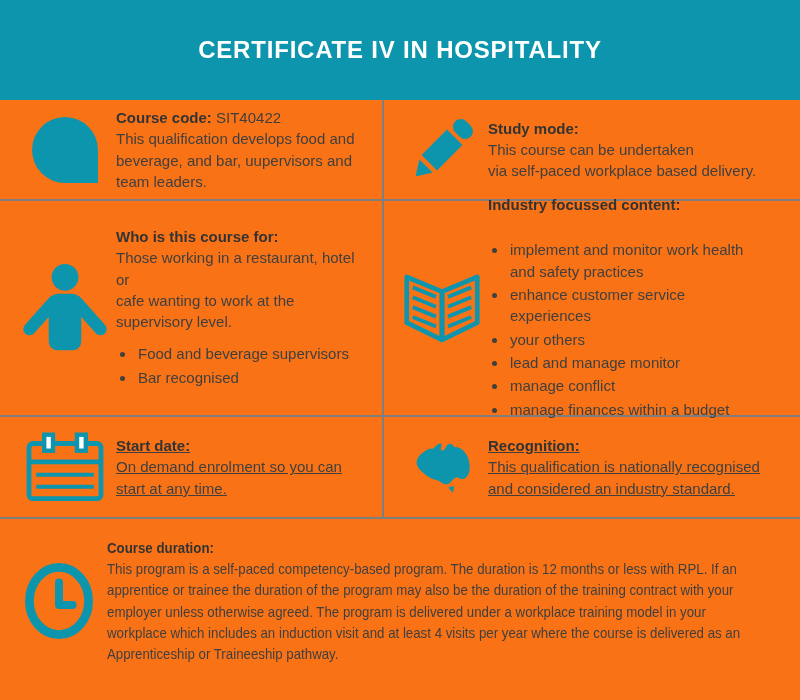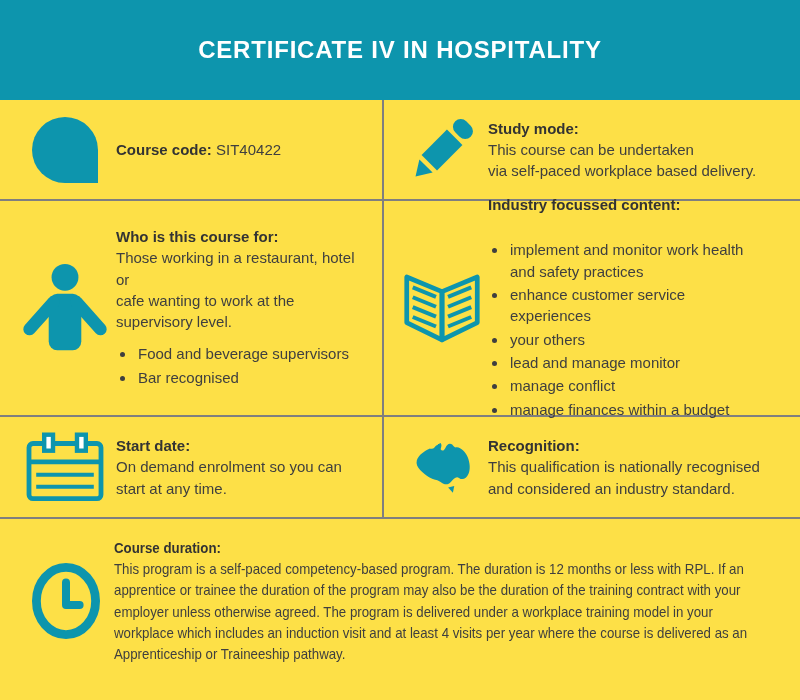--- a/index.html
+++ b/index.html
@@ -4,40 +4,40 @@
 <style>
   :root{
     --accent:#0d95ad;
     --divider:#7f7f7f;
     --text:#3f3f3f;
     --heading:#333333;
   }
   *{box-sizing:border-box;margin:0;padding:0;}
   body{background:#ffffff;}
   .page{
-    width:800px;height:700px;background:#fde047;
+    width:800px;height:700px;background:#f97316;
     font-family:"Liberation Sans",sans-serif;color:var(--text);
     overflow:hidden;position:relative;
   }
   .header{
     height:100px;background:var(--accent);
     display:flex;align-items:center;justify-content:center;
   }
   .header h1{
     color:#ffffff;font-size:24px;font-weight:700;letter-spacing:0.8px;
   }
   .row{display:flex;width:100%;}
   .row1{height:99px;}
   .row2{height:216px;border-top:2px solid var(--divider);}
-  .row3{height:102px;border-top:2px solid var(--divider);}
+  .row3{height:102px;border-top:2px solid var(--divider);text-decoration:underline;}
   .rowb{height:165px;border-top:2px solid var(--divider);}
   .cell{display:flex;align-items:center;}
   .cell-left{width:384px;border-right:2px solid var(--divider);padding-left:14px;}
   .cell-right{flex:1;padding-left:12px;}
-  .cell-full{width:100%;padding-left:18px;}
+  .cell-full{width:100%;padding-left:11px;}
   .icon-box{
     flex:none;width:102px;display:flex;align-items:center;justify-content:center;
   }
   .cell-right .icon-box{width:92px;}
   .cell-full .icon-box{width:96px;}
   .text-box{flex:1;padding-right:14px;}
   .h{
     font-weight:700;color:var(--heading);font-size:15px;line-height:1.42;
   }
   .h .val{font-weight:400;color:var(--text);}
@@ -70,20 +70,23 @@
     <h1>CERTIFICATE IV IN HOSPITALITY</h1>
   </div>
 
   <div class="row row1">
     <div class="cell cell-left">
       <div class="icon-box">
         <div class="shape-bubble"></div>
       </div>
       <div class="text-box">
         <div class="h"><b>Course code:</b> <span class="val">SIT40422</span></div>
+        <div class="b">This qualification develops food and
+beverage, and bar, uupervisors and
+team leaders.</div>
       </div>
     </div>
     <div class="cell cell-right">
       <div class="icon-box">
         <svg width="78" height="78" viewBox="0 0 100 100">
           <g transform="rotate(45 50 50)" fill="#0d95ad">
             <rect x="36" y="2" width="28" height="20" rx="10"></rect>
             <rect x="36" y="27" width="28" height="46"></rect>
             <polygon points="38,79 62,79 50,98"></polygon>
           </g>

